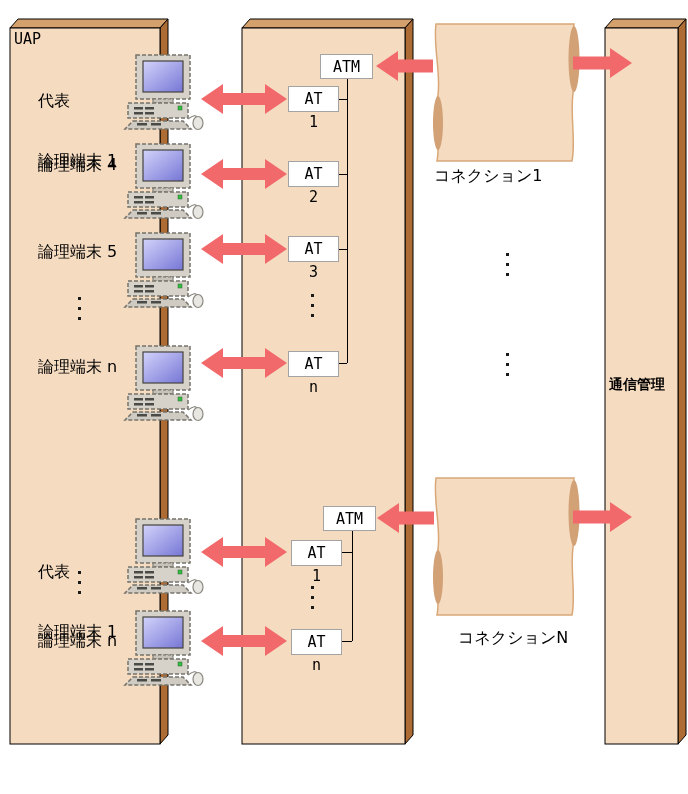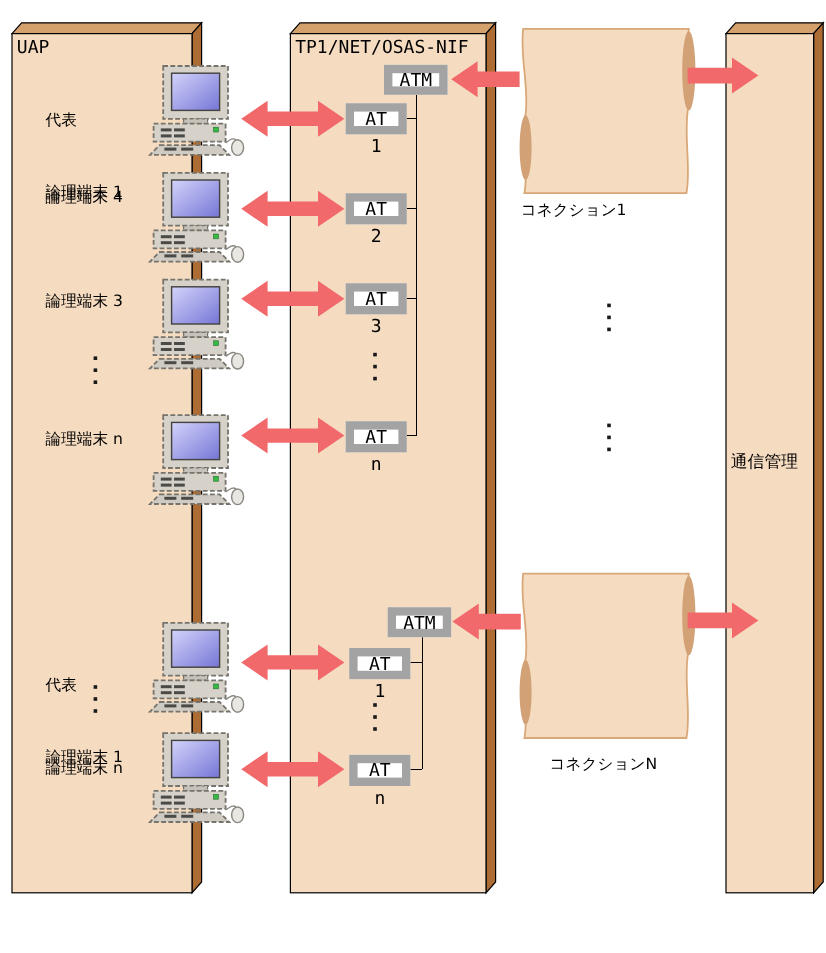--- a/index.html
+++ b/index.html
@@ -1,23 +1,23 @@
 <!DOCTYPE html>
 <html><head>
 <meta charset="utf-8">
 <style>
   html,body{margin:0;padding:0;background:#fff;}
   .stage{position:relative;width:688px;height:794px;background:#ffffff;overflow:hidden;
          font-family:"DejaVu Sans","Liberation Sans",sans-serif;color:#000;margin-top:11px;}
   .stage svg{position:absolute;left:0;top:0;}
   .panel-label{position:absolute;font-family:"DejaVu Sans Mono","Liberation Mono",monospace;
                font-size:15px;letter-spacing:0;white-space:pre;}
-  .jp{position:absolute;font-size:13px;line-height:20px;white-space:pre;}
-  .jp14{position:absolute;font-size:14px;white-space:pre;}
-  .atbox{position:absolute;background:#ffffff;border:7px solid #a3a3a3;box-sizing:border-box;
+  .jp{position:absolute;font-size:16px;line-height:20px;white-space:pre;}
+  .jp14{position:absolute;font-size:14px;white-space:pre;font-weight:bold;}
+  .atbox{position:absolute;background:#ffffff;border:1px solid #a3a3a3;box-sizing:border-box;
          display:flex;align-items:center;justify-content:center;
          font-family:"DejaVu Sans Mono","Liberation Mono",monospace;font-size:15px;}
   .atnum{position:absolute;text-align:center;
          font-family:"DejaVu Sans Mono","Liberation Mono",monospace;font-size:15px;}
   .dots{position:absolute;display:flex;flex-direction:column;gap:7px;}
   .dots i{width:3px;height:3px;background:#1a1a1a;display:block;}
   .legend{position:absolute;left:8px;top:748px;font-size:13px;line-height:20px;white-space:pre;}
 </style>
 </head>
 <body>
@@ -106,29 +106,28 @@
 
     <use href="#pc-icon" transform="translate(125,42)"></use>
     <use href="#pc-icon" transform="translate(125,131)"></use>
     <use href="#pc-icon" transform="translate(125,220)"></use>
     <use href="#pc-icon" transform="translate(125,333)"></use>
     <use href="#pc-icon" transform="translate(125,506)"></use>
     <use href="#pc-icon" transform="translate(125,598)"></use>
   </svg>
 
   <div class="panel-label" style="left:14px;top:19px">UAP</div>
-  <div class="panel-label" style="left:246px;top:19px">TP1/NET/OSAS-NIF</div>
   <div class="jp14" style="left:609px;top:365px">通信管理</div>
 
   <div class="jp" style="left:38px;top:40px">
     <div>代表</div>
     <div>論理端末 1</div>
   </div>
   <div class="jp" style="left:38px;top:144px">論理端末 4</div>
-  <div class="jp" style="left:38px;top:231px">論理端末 3</div>
+  <div class="jp" style="left:38px;top:231px">論理端末 5</div>
   <div class="jp" style="left:38px;top:346px">論理端末 n</div>
 
   <div class="jp" style="left:38px;top:511px">
     <div>代表</div>
     <div>論理端末 1</div>
   </div>
   <div class="jp" style="left:38px;top:620px">論理端末 n</div>
 
   <div class="atbox" style="left:320px;top:43px;width:53px;height:25px">ATM</div>
   <div class="atbox" style="left:288px;top:75px;width:51px;height:26px">AT</div>

